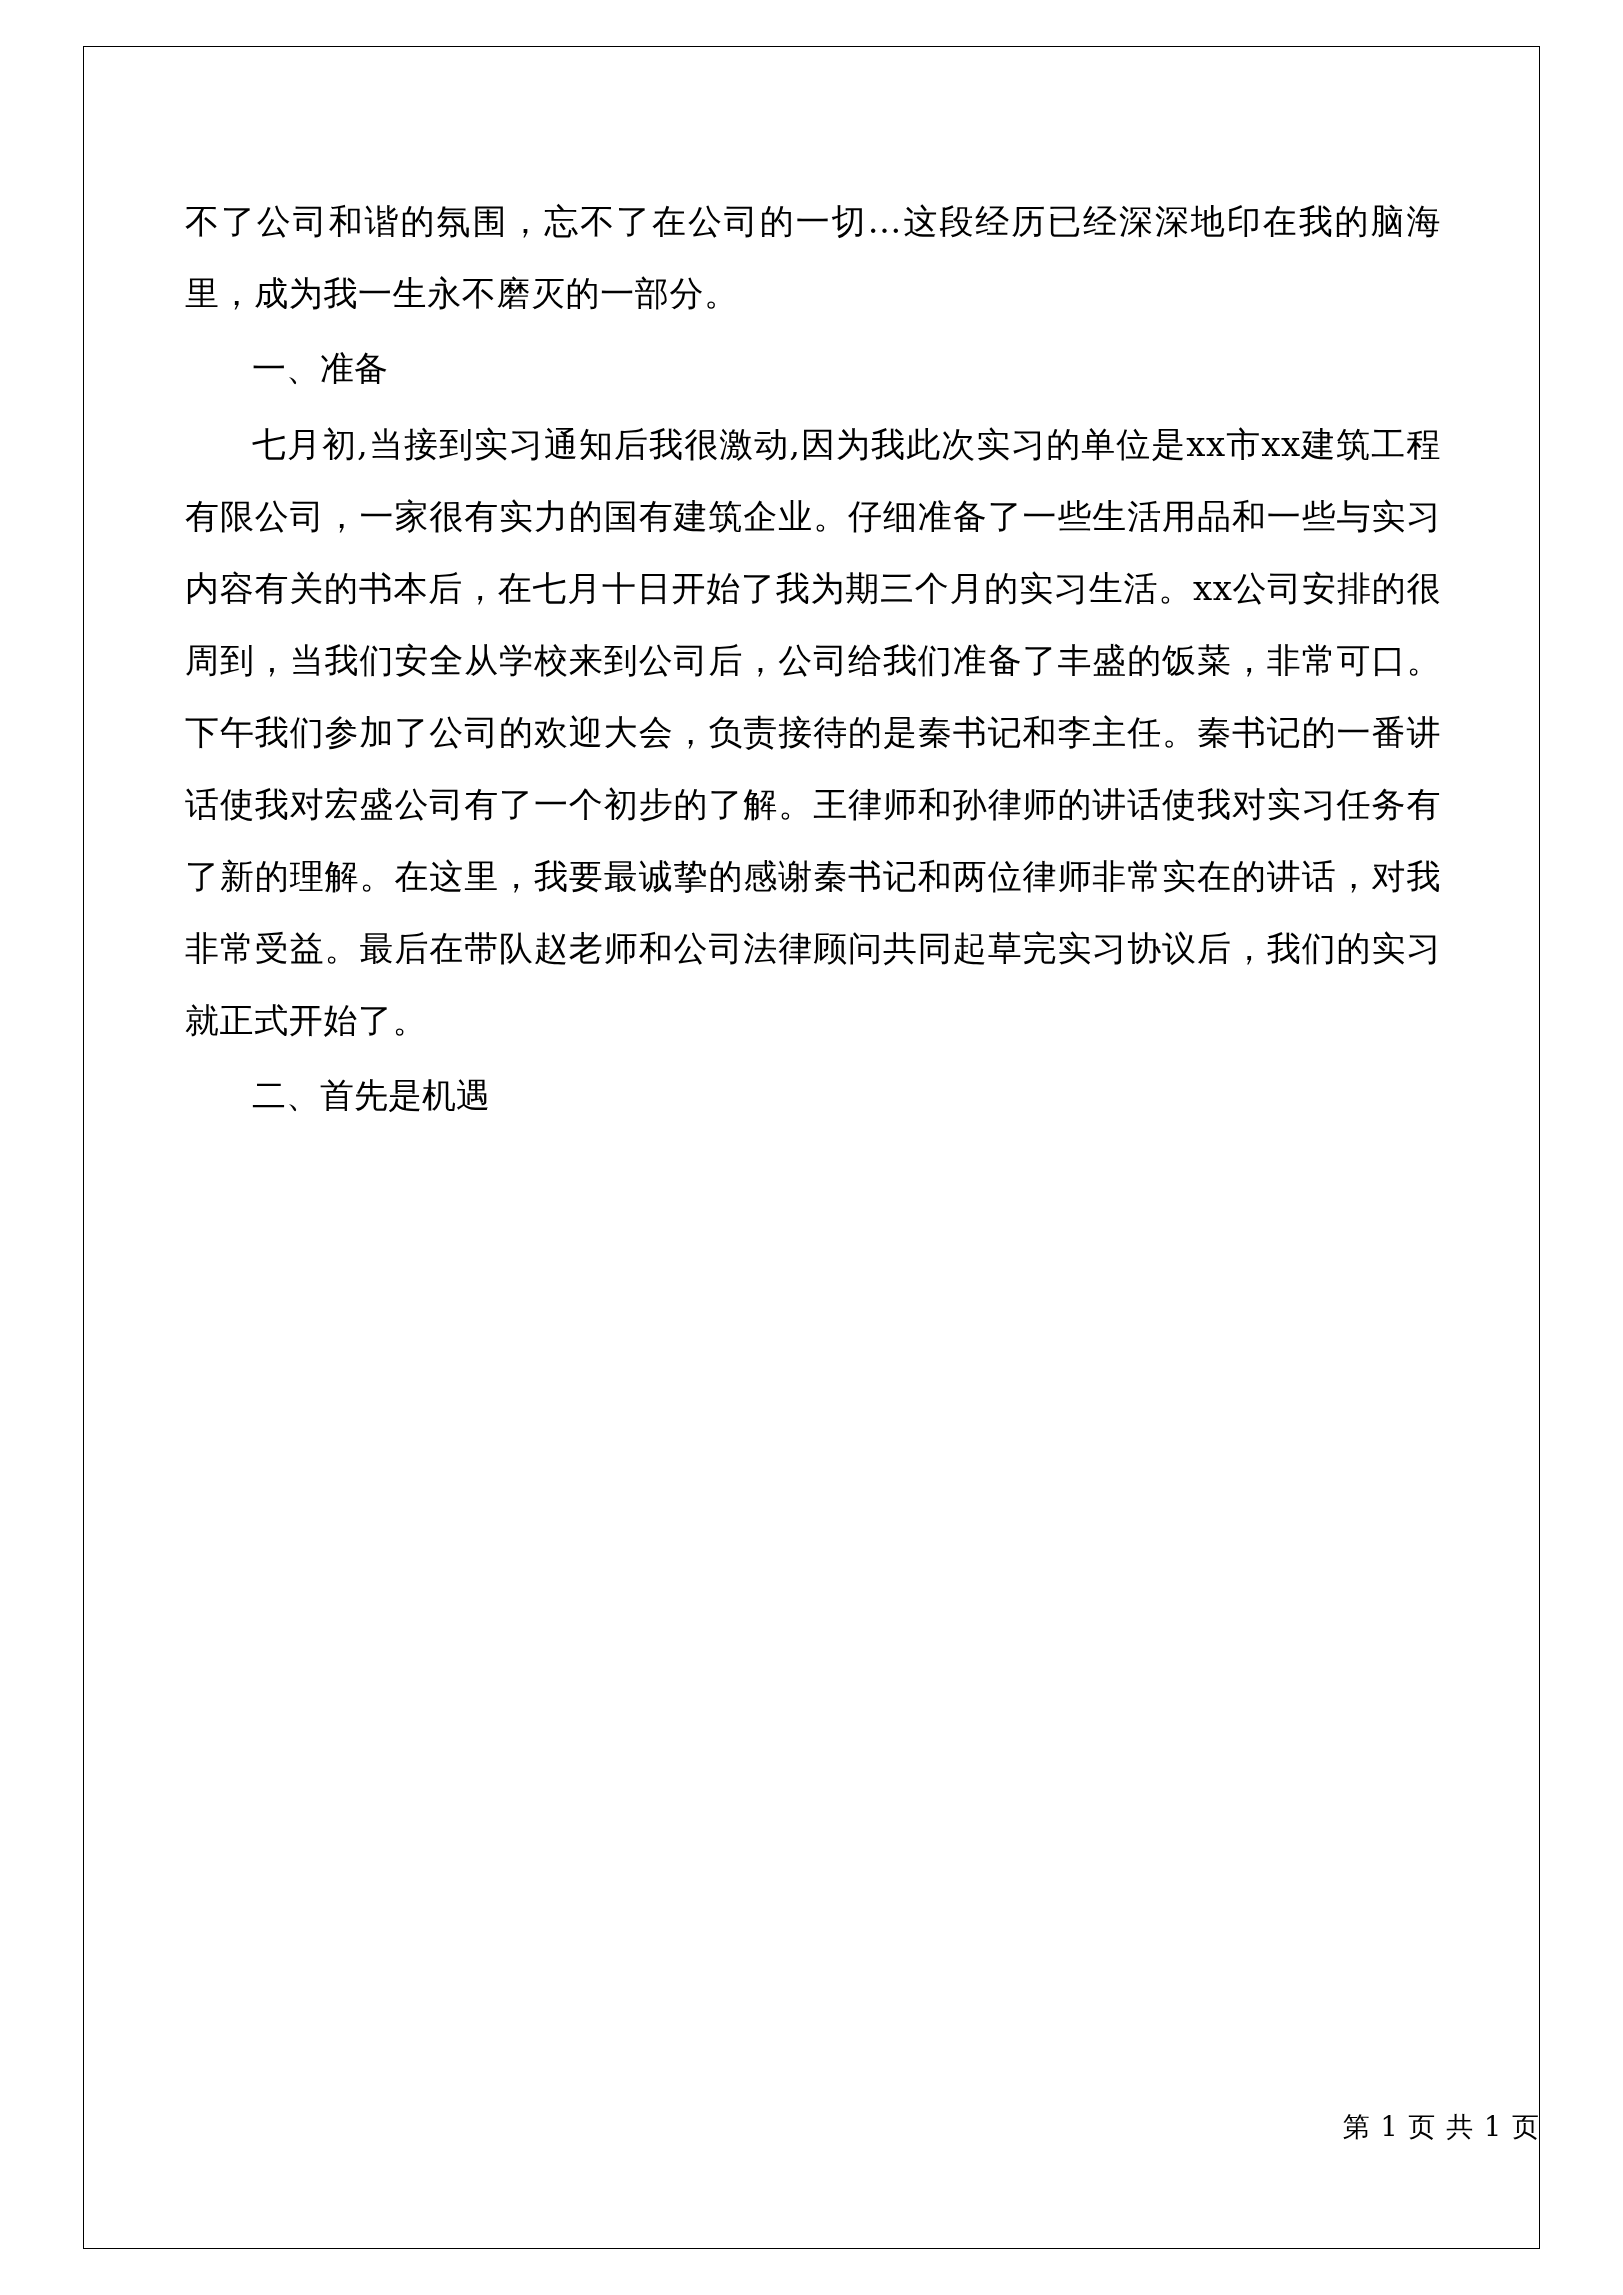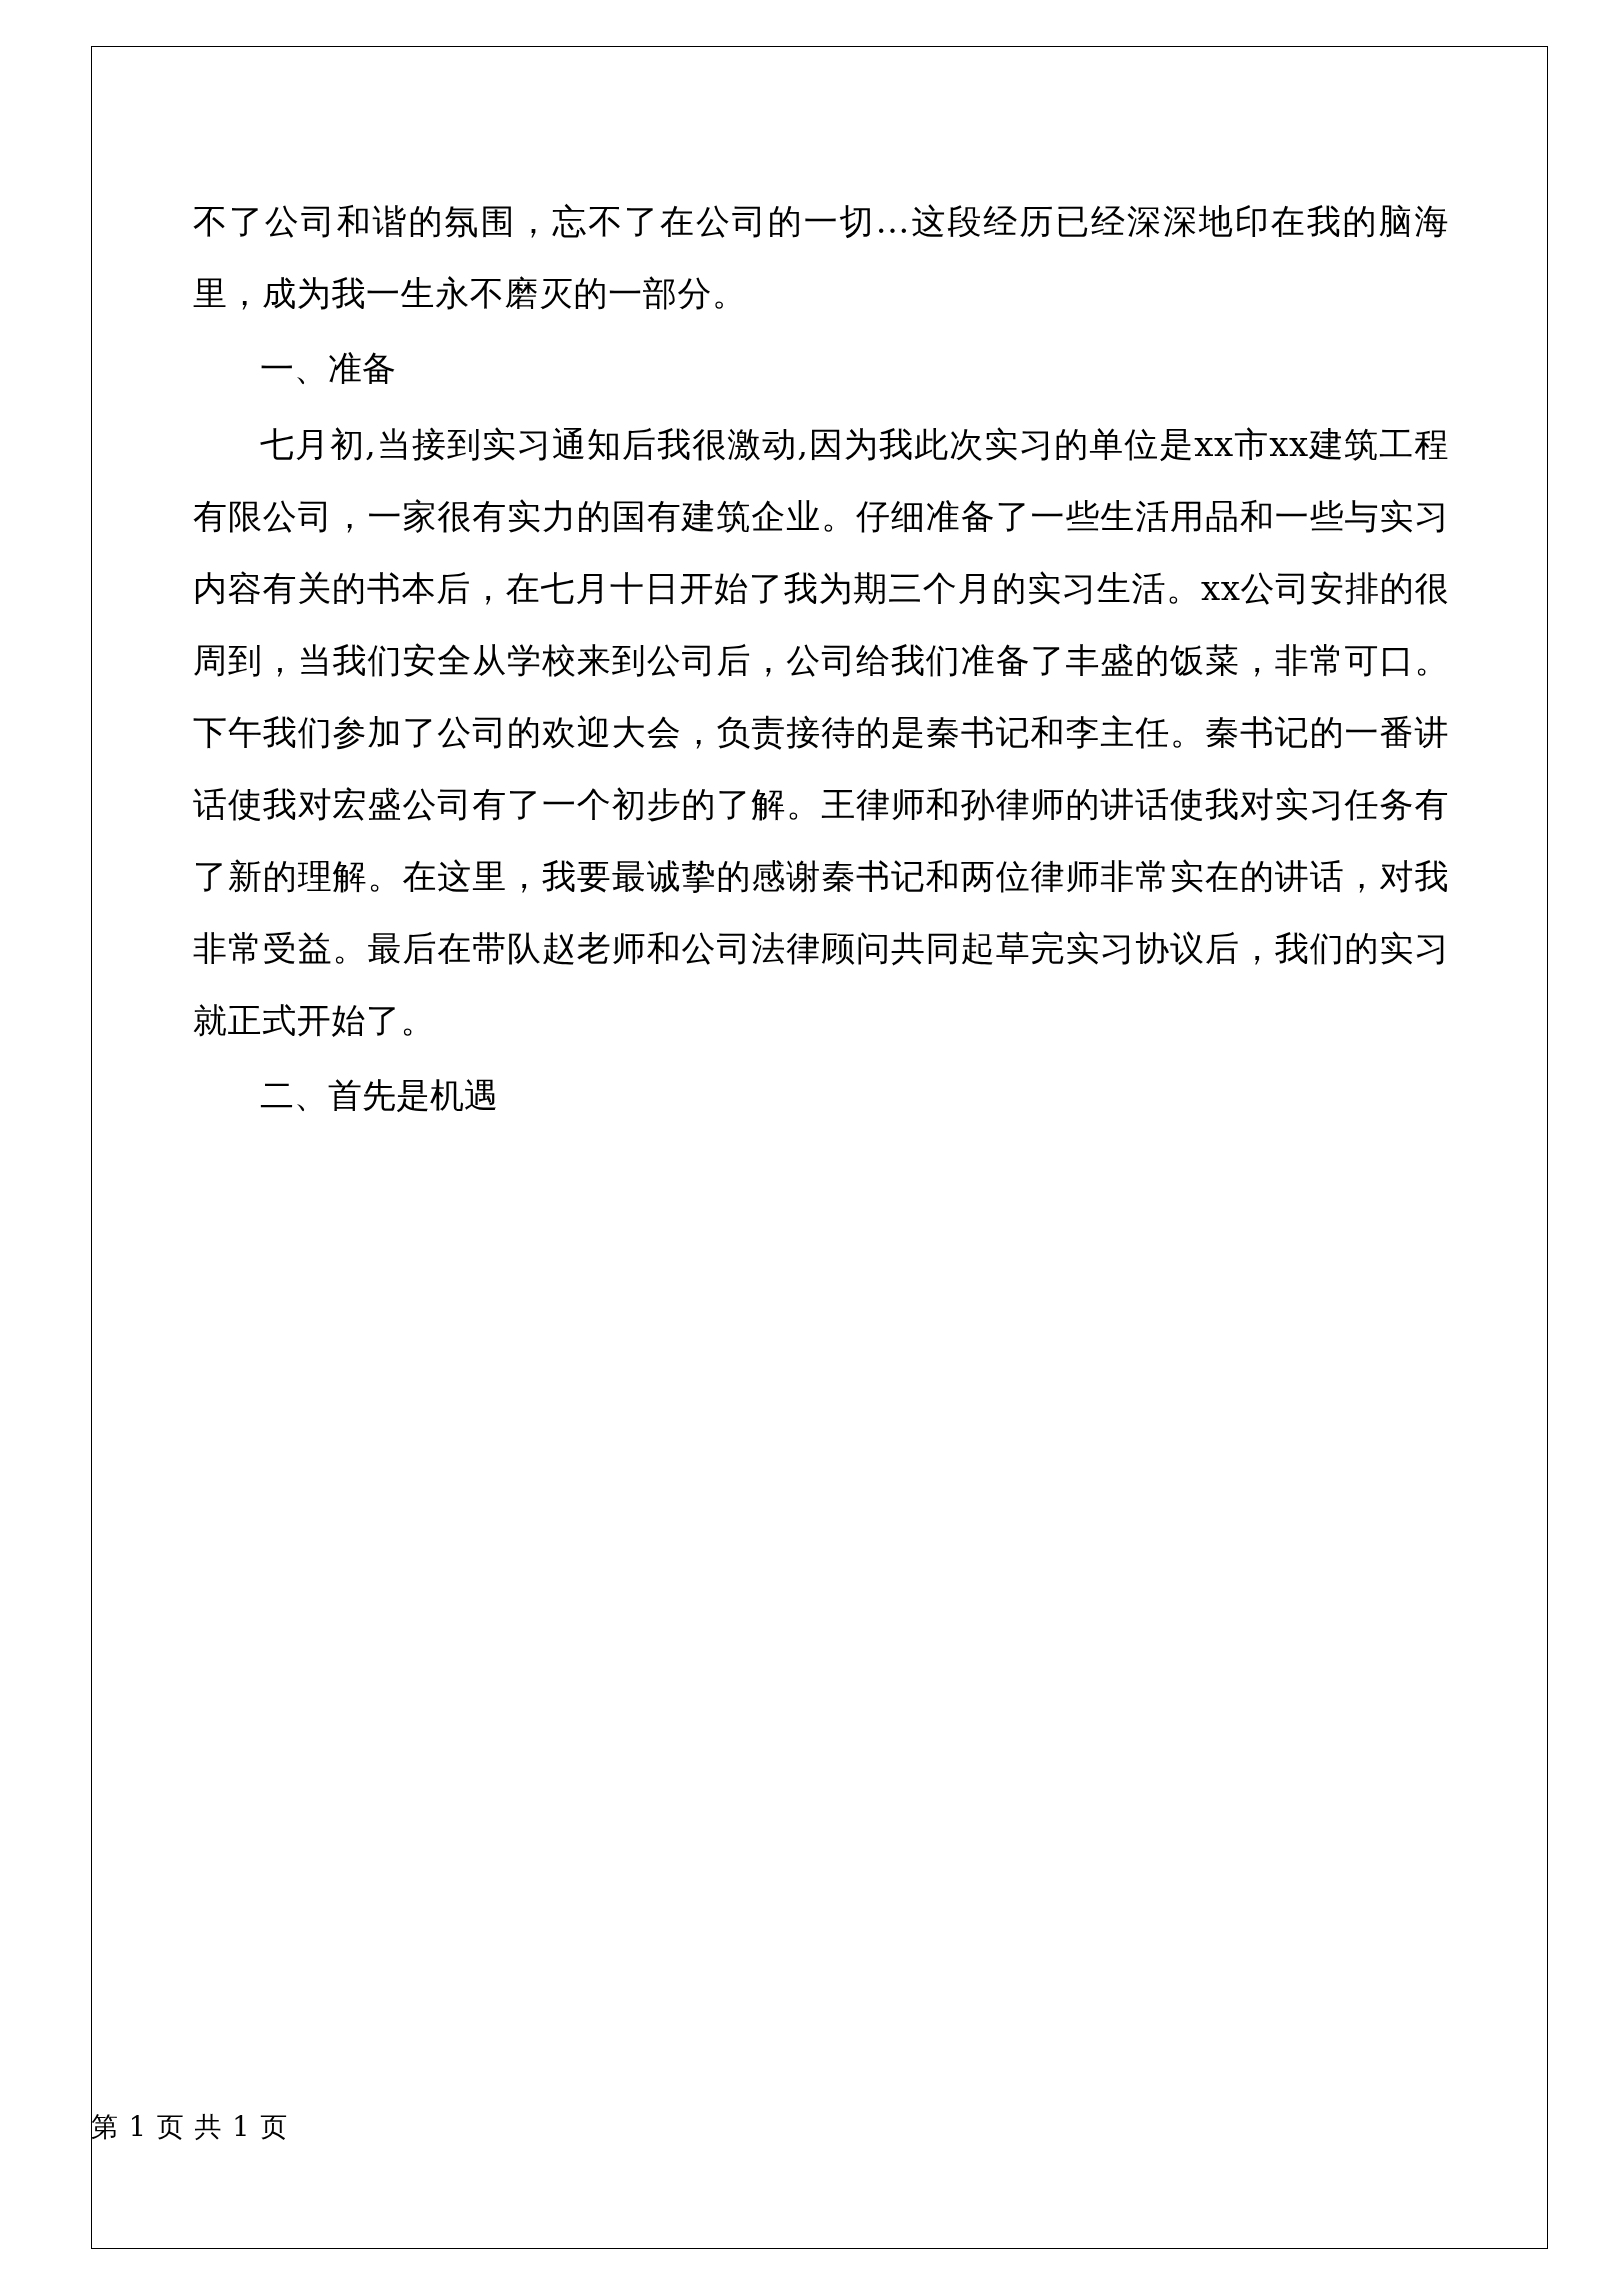--- a/index.html
+++ b/index.html
@@ -8,21 +8,21 @@
     background: #ffffff;
   }
   body {
     width: 1623px;
     height: 2295px;
     font-family: "Liberation Serif", serif;
     color: #000000;
   }
   .page {
     position: absolute;
-    left: 8px;
+    left: 0;
     top: 0;
     width: 1419px;
     height: 2295px;
     box-sizing: border-box;
   }
   .page-border {
     position: absolute;
     left: 83px;
     top: 46px;
     width: 1457px;
@@ -54,21 +54,21 @@
     line-height: 72px;
     margin: 0 0 3.4px 0;
     text-indent: 67px;
     font-family: "DejaVu Serif", "Liberation Serif", serif;
   }
   .footer {
     position: absolute;
     left: 83px;
     top: 2109px;
     width: 1457px;
-    text-align: left;
+    text-align: right;
     font-size: 27px;
     letter-spacing: 1.1px;
     font-family: "DejaVu Serif", "Liberation Serif", serif;
   }
 </style>
 </head>
 <body>
 
 <div class="page">
   <div class="page-border"></div>

